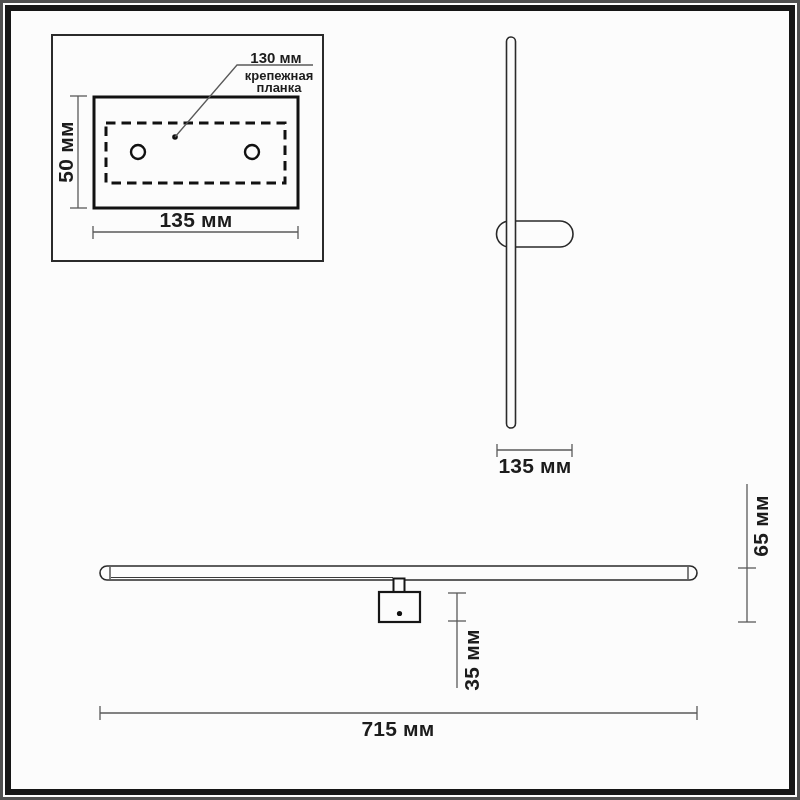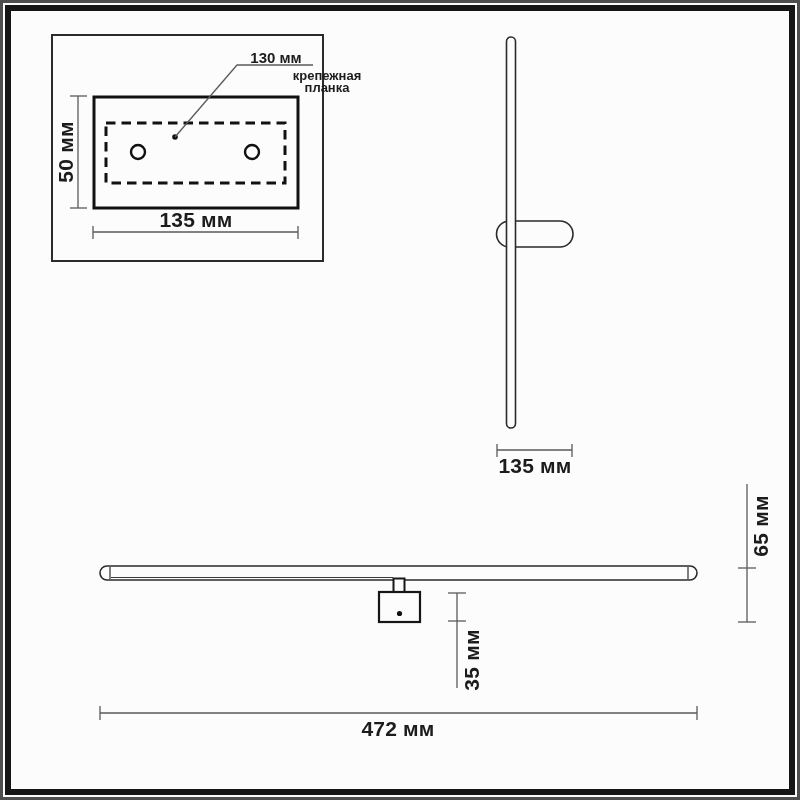--- a/index.html
+++ b/index.html
@@ -32,21 +32,20 @@
   }
   .bracket-label{
     position:absolute;
     font-weight:bold;
     font-size:13px;
     line-height:11.5px;
     color:#1c1c1c;
     text-align:center;
     transform:translate(-50%,-50%);
     white-space:nowrap;
-    margin-left:48px;
   }
 </style>
 </head>
 <body>
 
 <div id="canvas">
 
   <svg id="drawing-svg" width="800" height="800" viewBox="0 0 800 800">
 
     <g>
@@ -126,14 +125,14 @@
   <div class="dim-label rot" style="left:66px;top:152px;">50 мм</div>
 
   <div class="dim-label" style="left:196px;top:220px;">135 мм</div>
 
   <div class="dim-label" style="left:535px;top:466px;">135 мм</div>
 
   <div class="dim-label rot" style="left:761px;top:526px;">65 мм</div>
 
   <div class="dim-label rot" style="left:472px;top:660px;">35 мм</div>
 
-  <div class="dim-label" style="left:398px;top:729px;">472 мм</div>
+  <div class="dim-label" style="left:398px;top:729px;">715 мм</div>
 </div>
 
 </body></html>

